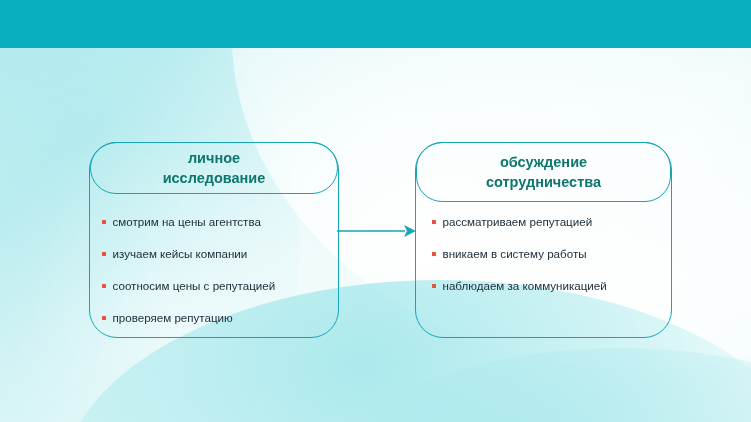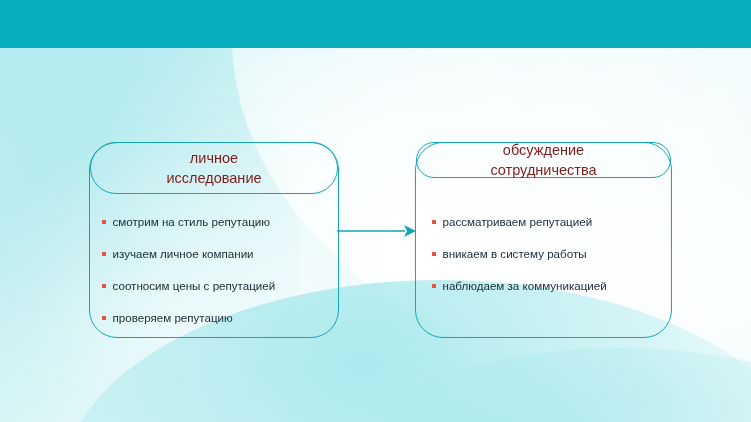--- a/index.html
+++ b/index.html
@@ -130,24 +130,24 @@
     border: 1.4px solid #16a5b4;
     border-radius: 26px;
     background: transparent;
     display: flex;
     align-items: center;
     justify-content: center;
     text-align: center;
     z-index: 14;
   }
   .box-title-text {
-    color: #7f1d1d;
+    color: #0f766e;
     font-size: 14.5px;
     line-height: 20px;
-    font-weight: normal;
+    font-weight: bold;
     white-space: pre-line;
   }
 
   .bullet-list {
     position: absolute;
     z-index: 16;
   }
   .bullet-item {
     display: flex;
     align-items: flex-start;
@@ -193,43 +193,43 @@
   <div class="header-title">выбор агентства</div>
 
   <div class="flow-box" style="left:89px; top:142px; width:250px; height:196px;"></div>
   <div class="box-title-cap" style="left:90px; top:142px; width:248px; height:52px;">
     <span class="box-title-text">личное
 исследование</span>
   </div>
   <div class="bullet-list" style="left:102px; top:214px; width:228px;">
     <div class="bullet-item">
       <span class="bullet-dot"></span>
-      <span class="bullet-text">смотрим на стиль репутацию</span>
-    </div>
-    <div class="bullet-item">
-      <span class="bullet-dot"></span>
-      <span class="bullet-text">изучаем личное компании</span>
+      <span class="bullet-text">смотрим на цены агентства</span>
+    </div>
+    <div class="bullet-item">
+      <span class="bullet-dot"></span>
+      <span class="bullet-text">изучаем кейсы компании</span>
     </div>
     <div class="bullet-item">
       <span class="bullet-dot"></span>
       <span class="bullet-text">соотносим цены с репутацией</span>
     </div>
     <div class="bullet-item">
       <span class="bullet-dot"></span>
       <span class="bullet-text">проверяем репутацию</span>
     </div>
   </div>
 
   <svg class="connector" style="left:336px; top:220px;" width="84" height="22" viewBox="0 0 84 22">
     <line x1="1" y1="11" x2="69" y2="11" stroke="#16a5b4" stroke-width="1.6"></line>
     <polygon points="68,5 80,11 68,17 71,11" fill="#16a5b4"></polygon>
   </svg>
 
   <div class="flow-box" style="left:415px; top:142px; width:257px; height:196px;"></div>
-  <div class="box-title-cap" style="left:416px; top:142px; width:255px; height:36px;">
+  <div class="box-title-cap" style="left:416px; top:142px; width:255px; height:60px;">
     <span class="box-title-text">обсуждение
 сотрудничества</span>
   </div>
   <div class="bullet-list" style="left:432px; top:214px; width:232px;">
     <div class="bullet-item">
       <span class="bullet-dot"></span>
       <span class="bullet-text">рассматриваем репутацией</span>
     </div>
     <div class="bullet-item">
       <span class="bullet-dot"></span>

